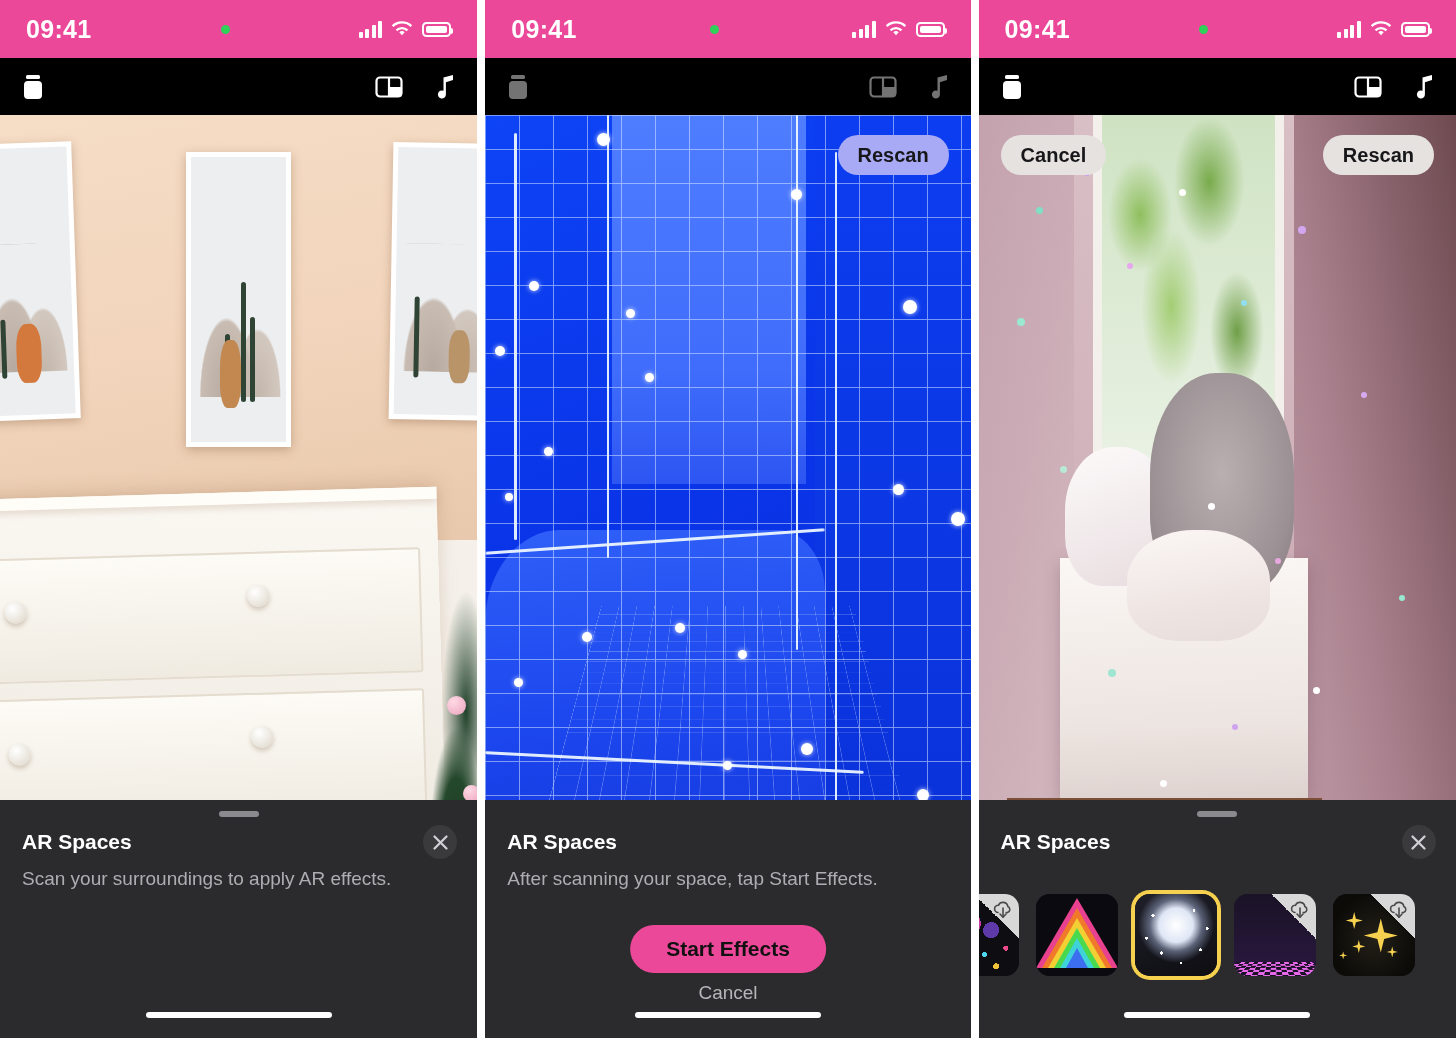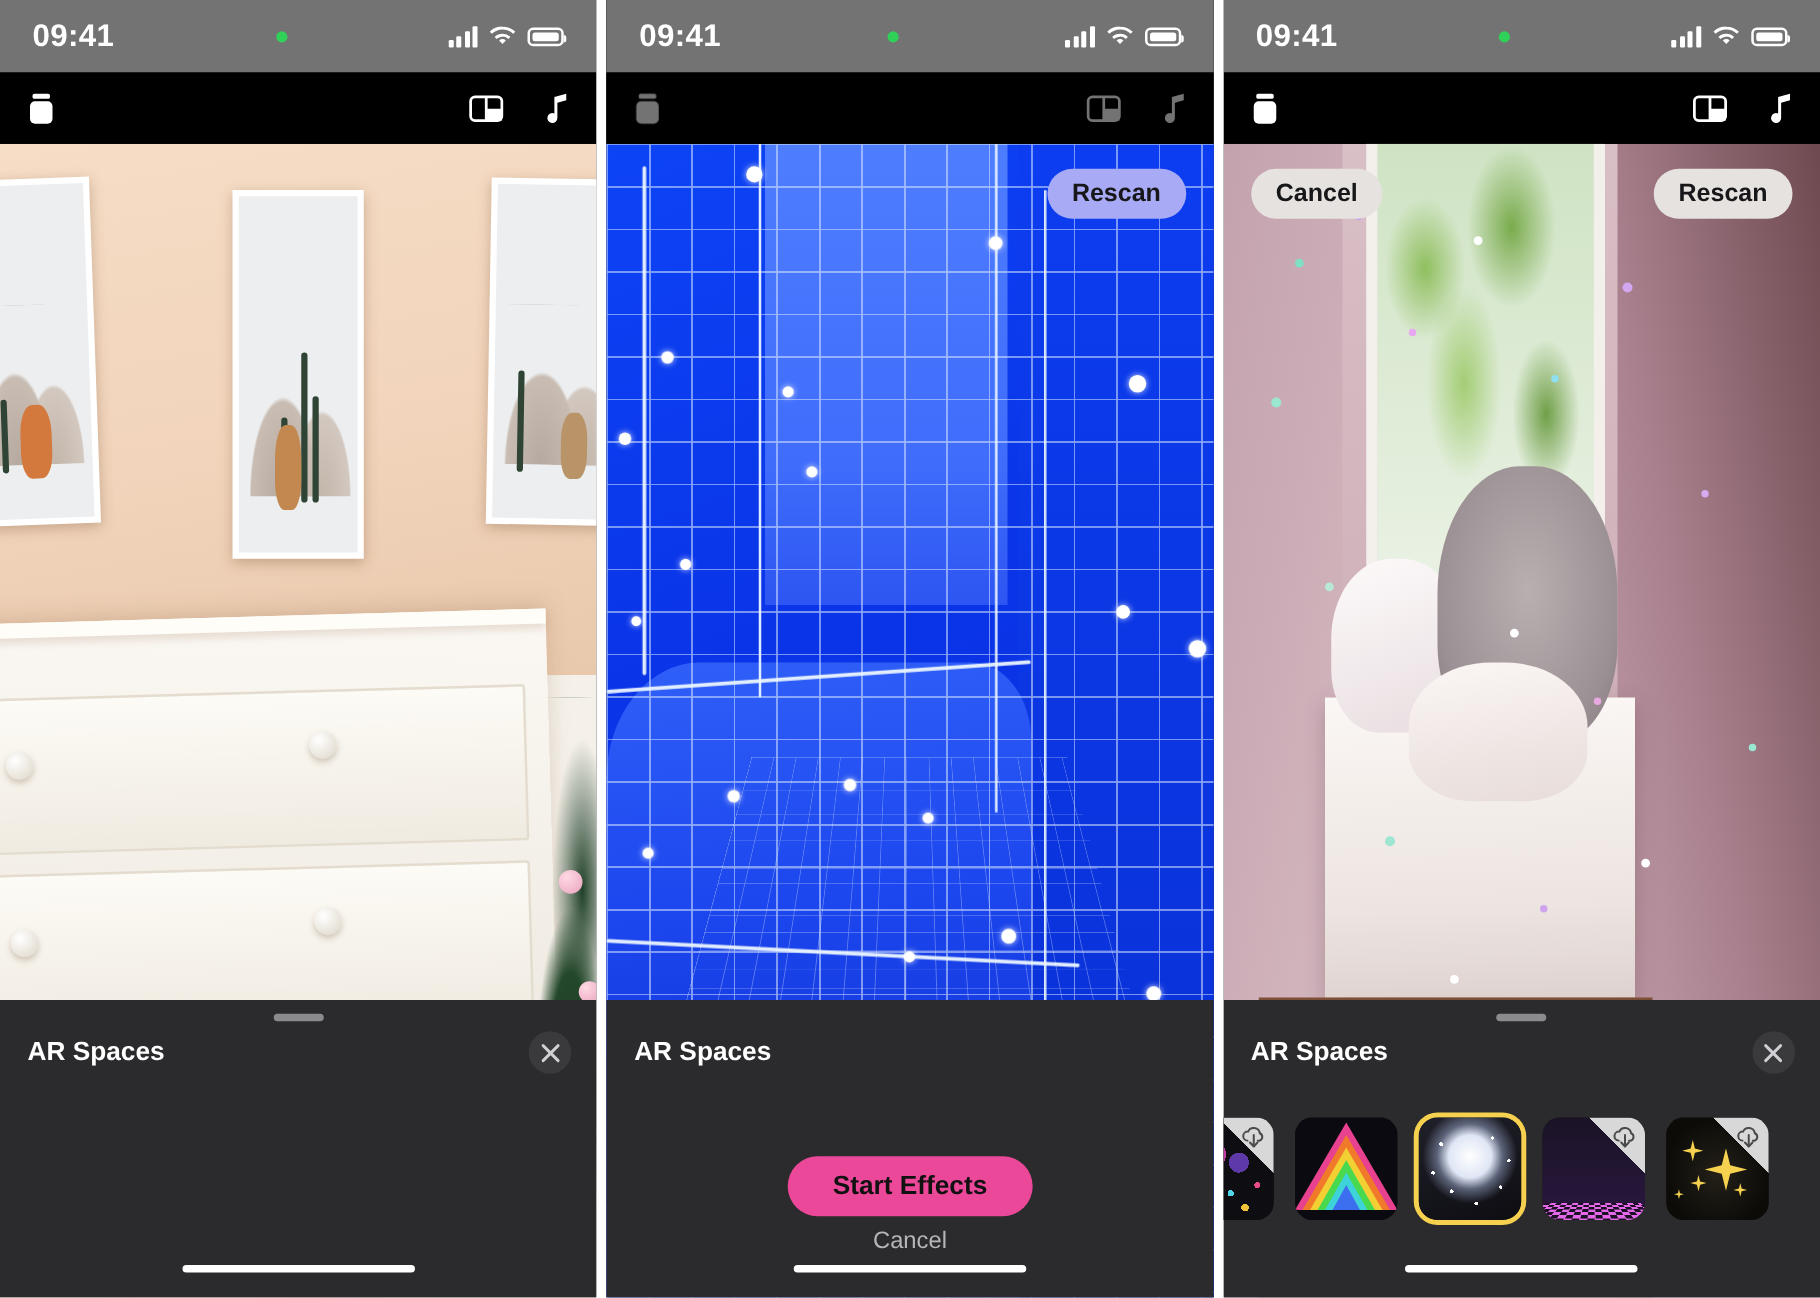--- a/index.html
+++ b/index.html
@@ -10,21 +10,21 @@
     overflow: hidden;
   }
   .screens { display: flex; width: 1456px; height: 1038px; }
   .phone { position: relative; width: 480px; height: 1038px; background: #000; overflow: hidden; }
   .phone.mid { width: 488px; }
   .gap { width: 8px; height: 1038px; background: #ffffff; }
 
   
   .statusbar {
     position: absolute; top: 0; left: 0; right: 0; height: 58px;
-    background: #737373; display: flex; align-items: center;
+    background: #ec4899; display: flex; align-items: center;
     padding: 0 26px; z-index: 40;
   }
   .sb-time { color: #fff; font-size: 25px; font-weight: bold; letter-spacing: .3px; }
   .sb-mid { flex: 1; display: flex; justify-content: center; align-items: center; }
   .sb-dot { width: 9px; height: 9px; border-radius: 50%; background: #30d158; }
   .sb-right { display: flex; align-items: center; gap: 9px; }
   .bars { display: flex; align-items: flex-end; gap: 2.5px; height: 17px; }
   .bars i { display: block; width: 4px; background: #fff; border-radius: 1px; }
   .bars i:nth-child(1){ height: 6px; }
   .bars i:nth-child(2){ height: 9px; }
@@ -366,20 +366,21 @@
             <path d="M24 16l-8 8v-6.5a1.5 1.5 0 0 1 1.5-1.5z" fill="#f9a3bb"></path>
           </svg>
         </div>
         <div class="fx emoji">😀</div>
       </div>
     </div>
 
     <div class="sheet">
       <div class="grabber"></div>
       <div class="sheet-title">AR Spaces</div>
+      <div class="sheet-sub">Scan your surroundings to apply AR effects.</div>
       <button class="closebtn">
         <svg width="17" height="17" viewBox="0 0 17 17">
           <line x1="2.5" y1="2.5" x2="14.5" y2="14.5" stroke="#cfcfd4" stroke-width="2.3" stroke-linecap="round"></line>
           <line x1="14.5" y1="2.5" x2="2.5" y2="14.5" stroke="#cfcfd4" stroke-width="2.3" stroke-linecap="round"></line>
         </svg>
       </button>
       <div class="home"></div>
     </div>
   </div>
 
@@ -471,20 +472,21 @@
         <div class="mdot" style="left:31%; top:77%; width:9px; height:9px;"></div>
         <div class="mdot" style="left:43%; top:82%; width:9px; height:9px;"></div>
         <div class="mdot" style="left:61%; top:86%; width:10px; height:10px;"></div>
       </div>
 
       <button class="pill periwinkle" style="top:20px; right:22px;">Rescan</button>
     </div>
 
     <div class="sheet">
       <div class="sheet-title">AR Spaces</div>
+      <div class="sheet-sub">After scanning your space, tap Start Effects.</div>
       <button class="cta yellow">Start Effects</button>
       <button class="cancel-link">Cancel</button>
       <div class="home"></div>
     </div>
   </div>
 
   <div class="gap"></div>
 
   <div class="phone">
 

